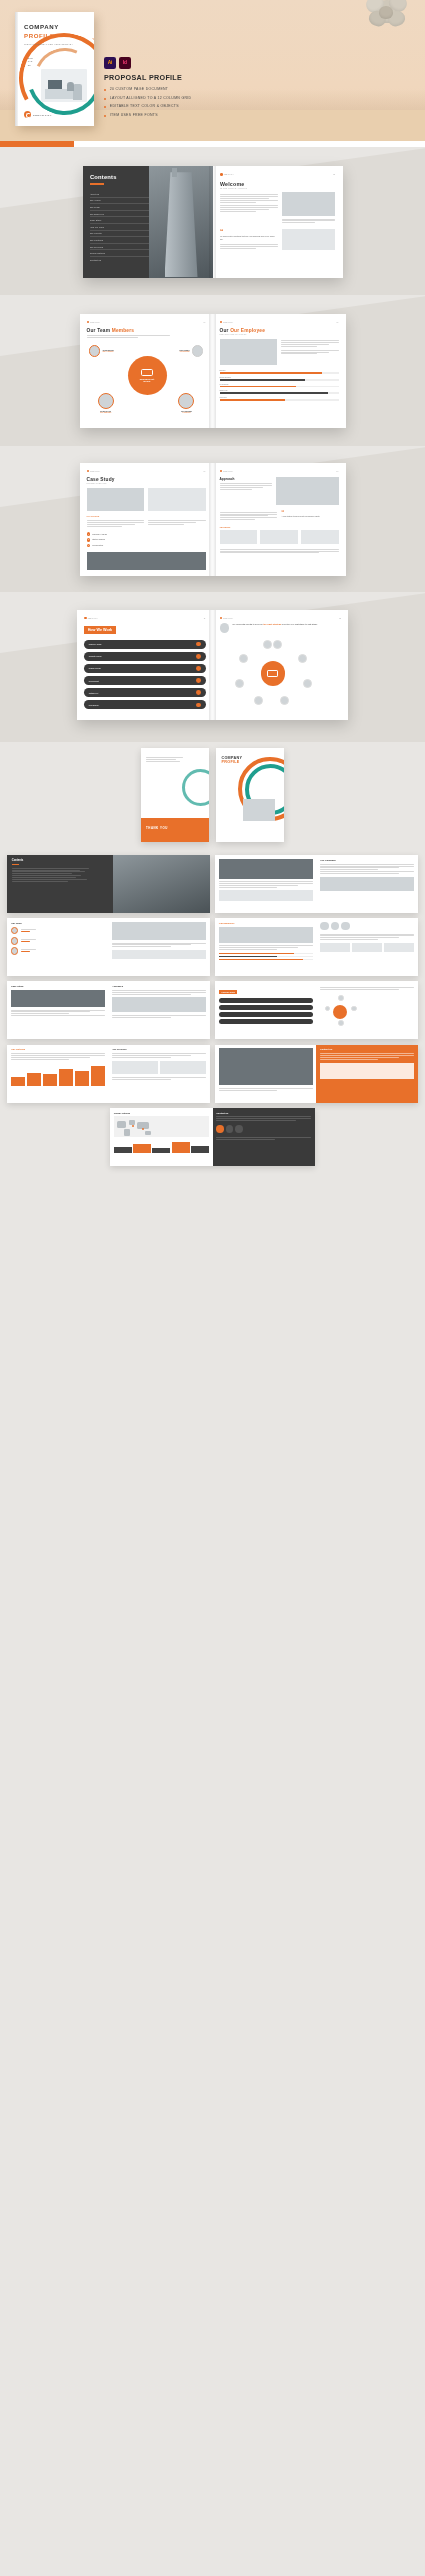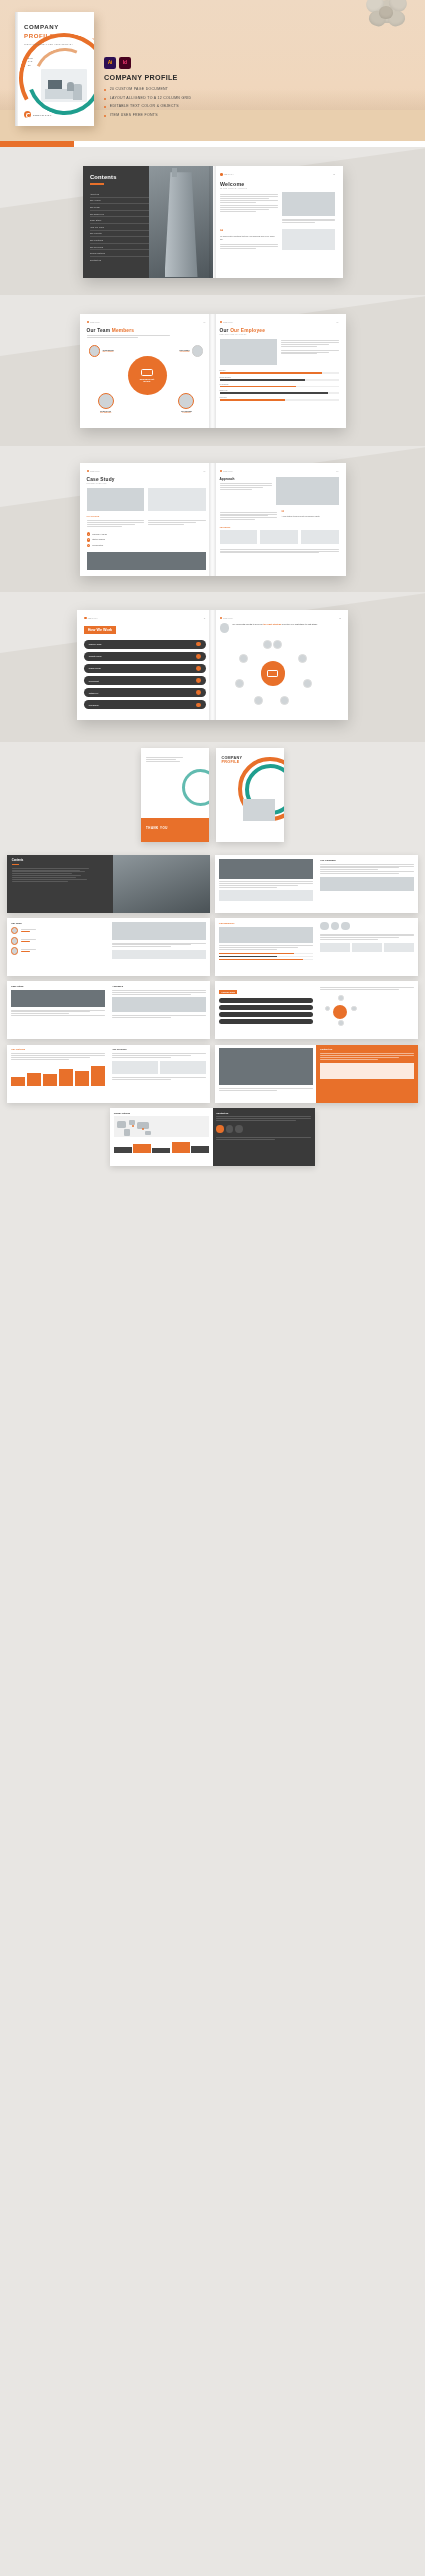--- a/index.html
+++ b/index.html
@@ -218,21 +218,21 @@
       <div class="mark"></div>
       <div class="txt">CREATIVIFY</div>
     </div>
   </div>
 
   <div class="feature">
     <div class="app-icons">
       <div class="app-icon ai">Ai</div>
       <div class="app-icon id">Id</div>
     </div>
-    <div class="feature-title">COMPANY PROFILE</div>
+    <div class="feature-title">PROPOSAL PROFILE</div>
     <ul>
       <li>20 CUSTOM PAGE DOCUMENT</li>
       <li>LAYOUT ALLIGNED TO A 12 COLUMN GRID</li>
       <li>EDITABLE TEXT COLOR &amp; OBJECTS</li>
       <li>ITEM USES FREE FONTS</li>
     </ul>
   </div>
 </div>
 
 <div class="strip">

